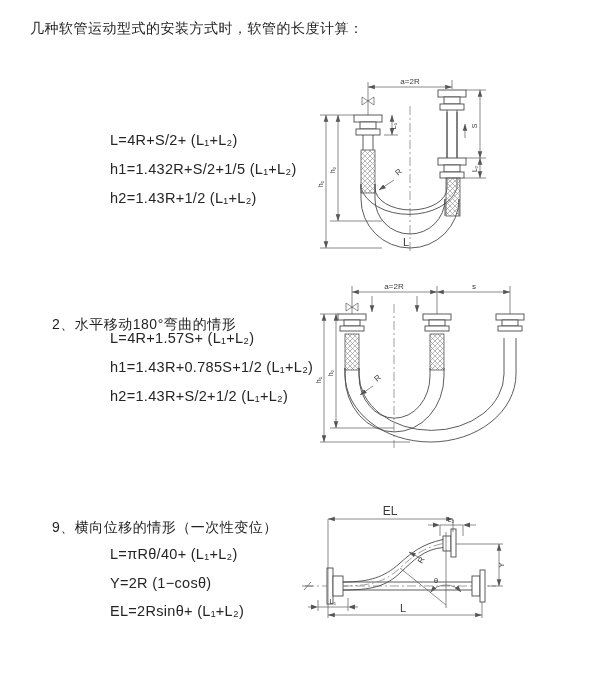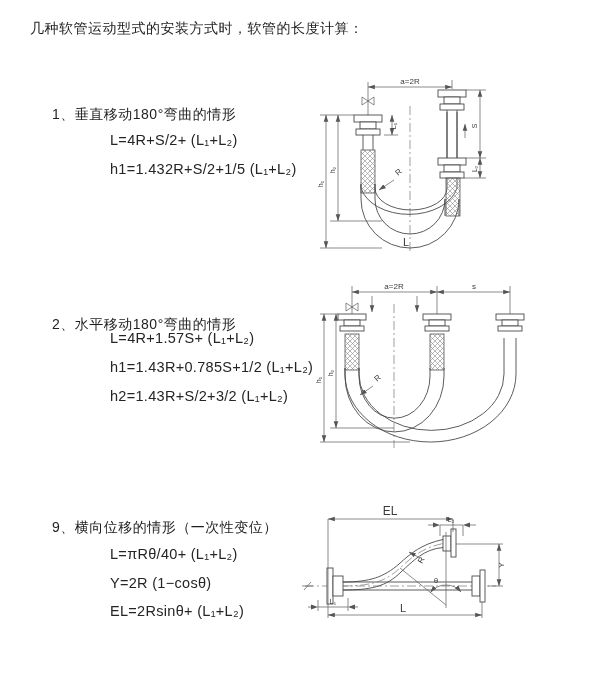--- a/index.html
+++ b/index.html
@@ -17,28 +17,28 @@
   .fr{stroke:#4a4a4a;stroke-width:.9;fill:#ffffff;}        
   .cl{stroke:#777;stroke-width:.7;fill:none;stroke-dasharray:9 3 2 3;} 
 </style>
 </head>
 <body>
 
 <div class="page">
 
   <div class="title">几种软管运动型式的安装方式时，软管的长度计算：</div>
 
-  <div class="sec-heading" style="top:106px">1、垂直移动180°弯曲的情形</div>
   <div class="formula" style="top:132px">L=4R+S/2+ (L₁+L₂)</div>
   <div class="formula" style="top:161px">h1=1.432R+S/2+1/5 (L₁+L₂)</div>
+  <div class="formula" style="top:190px">h2=1.43R+1/2 (L₁+L₂)</div>
 
   <div class="sec-heading" style="top:316px">2、水平移动180°弯曲的情形</div>
   <div class="formula" style="top:330px">L=4R+1.57S+ (L₁+L₂)</div>
   <div class="formula" style="top:359px">h1=1.43R+0.785S+1/2 (L₁+L₂)</div>
-  <div class="formula" style="top:388px">h2=1.43R+S/2+3/2 (L₁+L₂)</div>
+  <div class="formula" style="top:388px">h2=1.43R+S/2+1/2 (L₁+L₂)</div>
 
   <div class="sec-heading" style="top:519px">9、横向位移的情形（一次性变位）</div>
   <div class="formula" style="top:546px">L=πRθ/40+ (L₁+L₂)</div>
   <div class="formula" style="top:575px">Y=2R (1−cosθ)</div>
   <div class="formula" style="top:603px">EL=2Rsinθ+ (L₁+L₂)</div>
 
   <svg class="diag" style="left:310px;top:66px" width="280" height="192" viewBox="0 0 280 192">
     <defs>
       <marker id="mA" viewBox="0 0 7 7" refX="6.8" refY="3.5" markerWidth="7" markerHeight="7" orient="auto-start-reverse" markerUnits="userSpaceOnUse">
         <path d="M0,1.2 L7,3.5 L0,5.8 z" fill="#555"></path>

